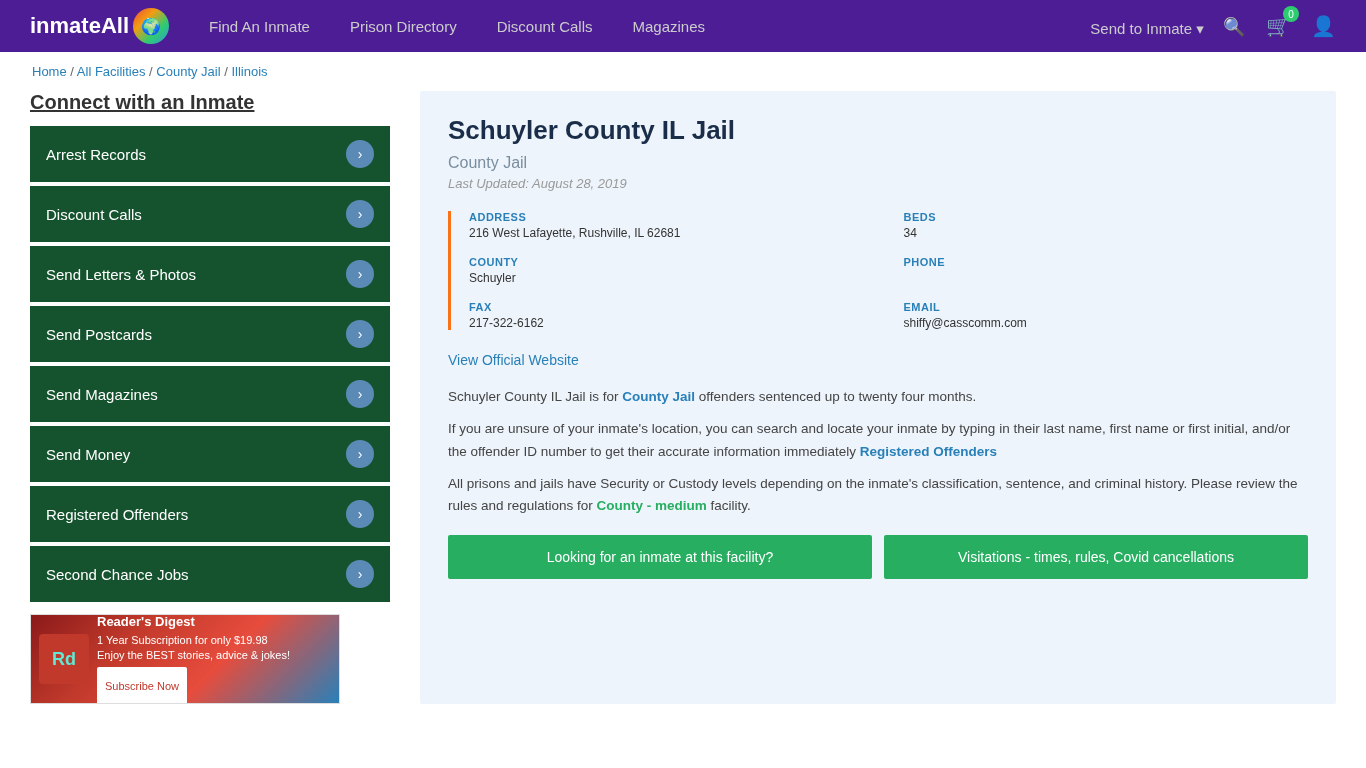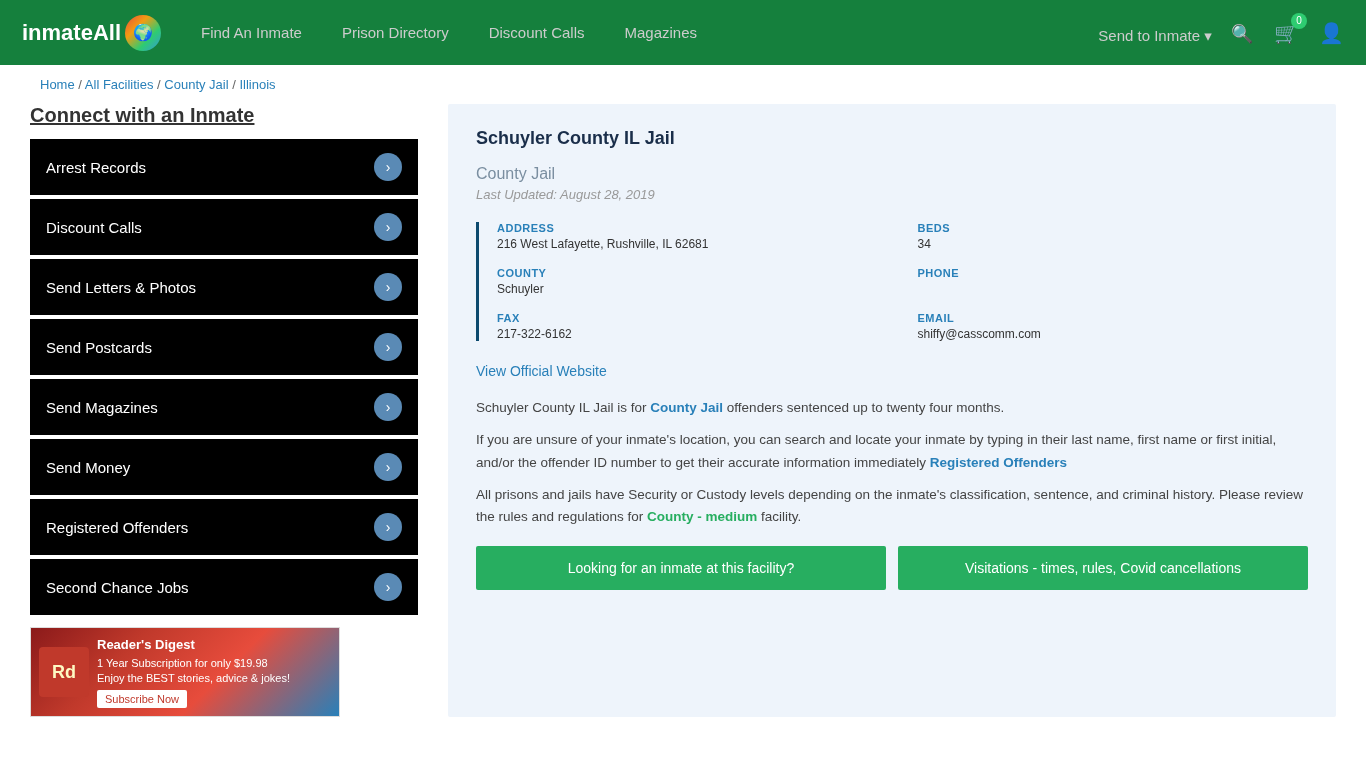--- a/index.html
+++ b/index.html
@@ -1,25 +1,25 @@
 <!DOCTYPE html>
 <html><head>
   <meta charset="utf-8">
   <style>
     * { margin: 0; padding: 0; box-sizing: border-box; }
     body { font-family: Arial, sans-serif; font-size: 14px; color: #333; background: #fff; }
 
     
     .header {
-      background: #15803d;
-      color: #fff;
-      display: flex;
-      align-items: center;
-      padding: 0 22px;
-      height: 65px;
+      background: #4c1d95;
+      color: #fff;
+      display: flex;
+      align-items: center;
+      padding: 0 30px;
+      height: 52px;
     }
     .logo {
       display: flex;
       align-items: center;
       margin-right: 40px;
     }
     .logo-text {
       font-size: 22px;
       font-weight: bold;
       color: #fff;
@@ -74,50 +74,50 @@
       width: 16px;
       height: 16px;
       font-size: 10px;
       display: flex;
       align-items: center;
       justify-content: center;
     }
 
     
     .breadcrumb {
-      padding: 12px 40px;
+      padding: 12px 32px;
       font-size: 13px;
     }
     .breadcrumb a {
       color: #2980b9;
       text-decoration: none;
     }
     .breadcrumb span { color: #666; }
 
     
     .main {
       display: flex;
       padding: 0 30px 30px;
       gap: 30px;
     }
 
     
     .sidebar {
-      width: 388px;
+      width: 360px;
       flex-shrink: 0;
     }
     .connect-title {
       font-size: 20px;
       font-weight: bold;
       text-decoration: underline;
       margin-bottom: 12px;
       color: #333;
     }
     .sidebar-item {
-      background: #000000;
+      background: #14532d;
       color: #fff;
       display: flex;
       align-items: center;
       justify-content: space-between;
       padding: 14px 16px;
       margin-bottom: 4px;
       cursor: pointer;
       font-size: 15px;
     }
     .sidebar-arrow {
@@ -136,74 +136,74 @@
       height: 90px;
       background: linear-gradient(135deg, #8B1a1a 0%, #c0392b 30%, #e74c3c 60%, #2980b9 100%);
       border: 1px solid #ddd;
       display: flex;
       align-items: center;
       padding: 8px;
       overflow: hidden;
     }
     .ad-rd-logo {
       background: #c0392b;
-      color: #fef9c3;
+      color: #5eead4;
       font-weight: bold;
       font-size: 18px;
       width: 50px;
       height: 50px;
       display: flex;
       align-items: center;
       justify-content: center;
       border-radius: 4px;
       flex-shrink: 0;
       margin-right: 8px;
     }
     .ad-text { color: #fff; font-size: 11px; line-height: 1.4; }
     .ad-text strong { font-size: 13px; display: block; margin-bottom: 2px; }
     .ad-subscribe {
       background: #fff;
       color: #c0392b;
-      padding: 3px 8px;
+      padding: 13px 8px;
       font-size: 11px;
       border: none;
       cursor: pointer;
       margin-top: 4px;
       border-radius: 2px;
     }
 
     
     .content {
       flex: 1;
       background: #eef4fb;
       padding: 24px 28px;
       border-radius: 2px;
     }
     .facility-title {
-      font-size: 18px;
+      font-size: 26px;
       font-weight: bold;
       color: #1a2e4a;
-      margin-bottom: 16px;
+      margin-bottom: 8px;
     }
     .facility-type {
       font-size: 16px;
       color: #7a8ea0;
       margin-bottom: 4px;
     }
     .facility-updated {
       font-size: 13px;
       color: #999;
       font-style: italic;
       margin-bottom: 20px;
     }
     .info-grid {
       display: grid;
       grid-template-columns: 1fr 1fr;
       gap: 16px 30px;
-      border-left: 3px solid #0c4a6e;
+      border-left: 3px solid #f97316;
       padding-left: 18px;
       margin-bottom: 22px;
     }
     .info-label {
       font-size: 11px;
       font-weight: bold;
       color: #2980b9;
       text-transform: uppercase;
       margin-bottom: 3px;
       letter-spacing: 0.5px;

